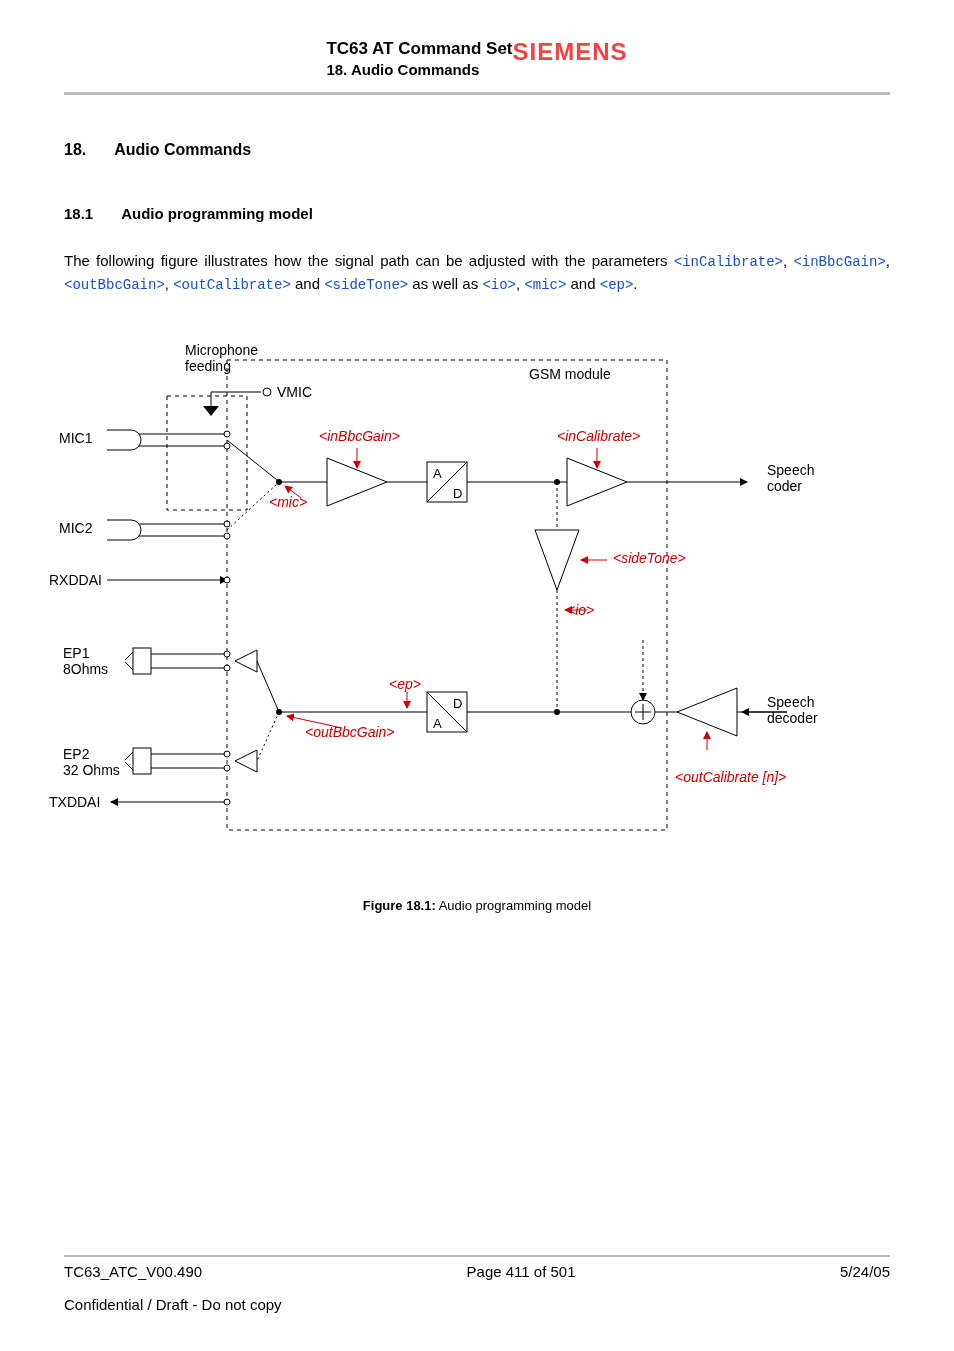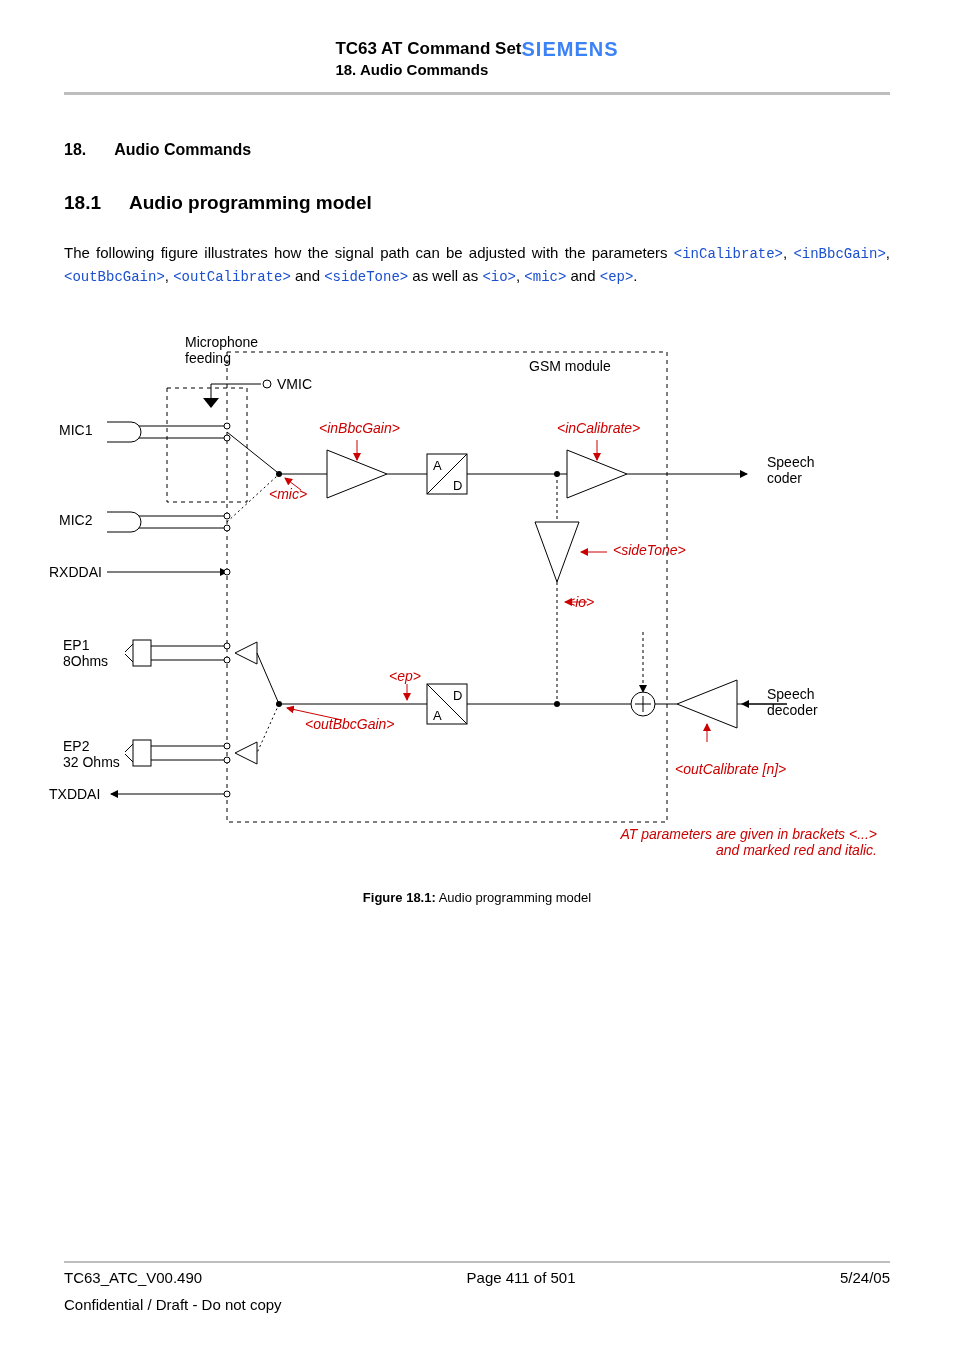--- a/index.html
+++ b/index.html
@@ -1,37 +1,37 @@
 <!DOCTYPE html>
 <html><head>
 <meta charset="utf-8">
 <style>
   * { box-sizing: border-box; margin: 0; padding: 0; }
   html, body { width: 954px; height: 1351px; font-family: Arial, Helvetica, sans-serif; background: #fff; color: #000; }
   .page { width: 954px; height: 1351px; position: relative; padding: 38px 64px 0 64px; }
   .header { display: flex; justify-content: center; align-items: flex-start; }
   .header-left { font-size: 17px; font-weight: bold; line-height: 1.3; }
   .header-sub { font-size: 15px; font-weight: bold; }
-  .brand { font-size: 20px; font-weight: 900; letter-spacing: 1px; color: #3b82f6; }
+  .brand { font-size: 24px; font-weight: 900; letter-spacing: 1px; color: #ef4444; }
   .hr1 { border: none; border-top: 3px solid #bdbdbd; margin-top: 12px; }
   .h1 { font-size: 16px; font-weight: bold; margin-top: 46px; display: flex; gap: 28px; align-items: center; }
   .intro { font-size: 15px; margin-top: 56px; line-height: 1.4; }
-  .h2 { font-size: 19px; font-weight: bold; margin-top: 33px; display: flex; gap: 28px; }
+  .h2 { font-size: 15px; font-weight: bold; margin-top: 46px; display: flex; gap: 28px; }
   .para { font-size: 15px; margin-top: 28px; line-height: 1.5; text-align: justify; }
   .mono { font-family: "Courier New", monospace; color: #1a4fcf; font-size: 14px; }
   .figwrap { width: 100%; margin-top: 54px; display: flex; justify-content: center; }
   .figure { position: relative; width: 780px; height: 530px; font-family: Arial, sans-serif; font-size: 14px; }
   .figure .lbl { position: absolute; white-space: nowrap; }
   .figure .red { color: #c00; font-style: italic; }
   .figcaption { text-align: center; font-size: 13px; margin-top: 18px; }
   .figcaption b { font-weight: bold; }
   .footer { position: absolute; left: 64px; right: 64px; bottom: 38px; }
   .hr2 { border: none; border-top: 2px solid #bdbdbd; margin-bottom: 6px; }
   .footer-row { display: flex; justify-content: space-between; font-size: 15px; }
-  .footer-sub { font-size: 15px; margin-top: 10px; }
+  .footer-sub { font-size: 15px; margin-top: 16px; }
   svg text { font-family: Arial, sans-serif; }
 </style>
 </head>
 <body>
 
 <div class="page">
 
   <div class="header">
     <div class="header-left">
       <div>TC63 AT Command Set</div>
@@ -201,22 +201,20 @@
       <div class="lbl red" style="left:480px; top:252px;">&lt;io&gt;</div>
       <div class="lbl red" style="left:302px; top:326px;">&lt;ep&gt;</div>
       <div class="lbl red" style="left:218px; top:374px;">&lt;outBbcGain&gt;</div>
       <div class="lbl red" style="left:588px; top:400px;margin-top:19px;">&lt;outCalibrate [n]&gt;</div>
 
       <div class="lbl" style="left:680px; top:112px; white-space:pre; text-align:left;">Speech
 coder</div>
       <div class="lbl" style="left:680px; top:344px; white-space:pre; text-align:left;">Speech
 decoder</div>
 
-      <div class="lbl red" style="right:-10px; top:484px; text-align:right; white-space:pre;">AT parameters are given in brackets &lt;...&gt;
-and marked red and italic.</div>
     </div>
   </div>
 
   <p class="figcaption">
     <b>Figure 18.1:</b><span> Audio programming model</span>
   </p>
 
   <div class="footer">
     <hr class="hr2">
     <div class="footer-row">

